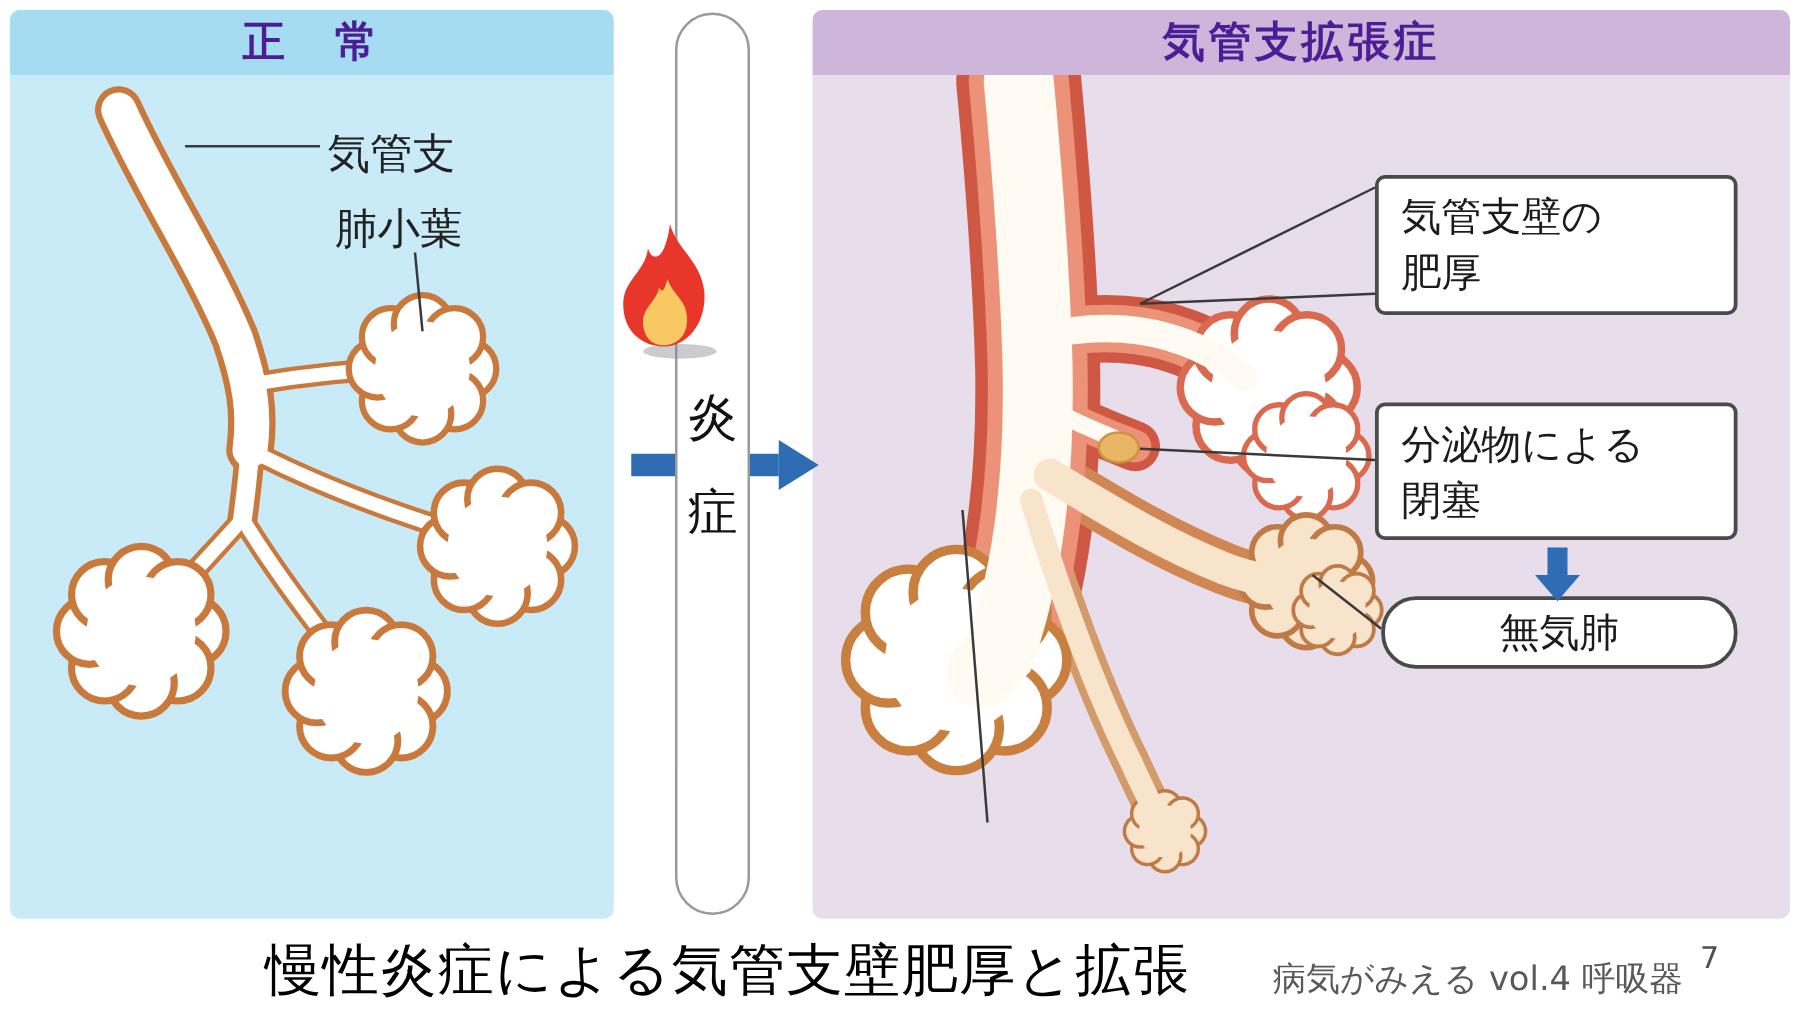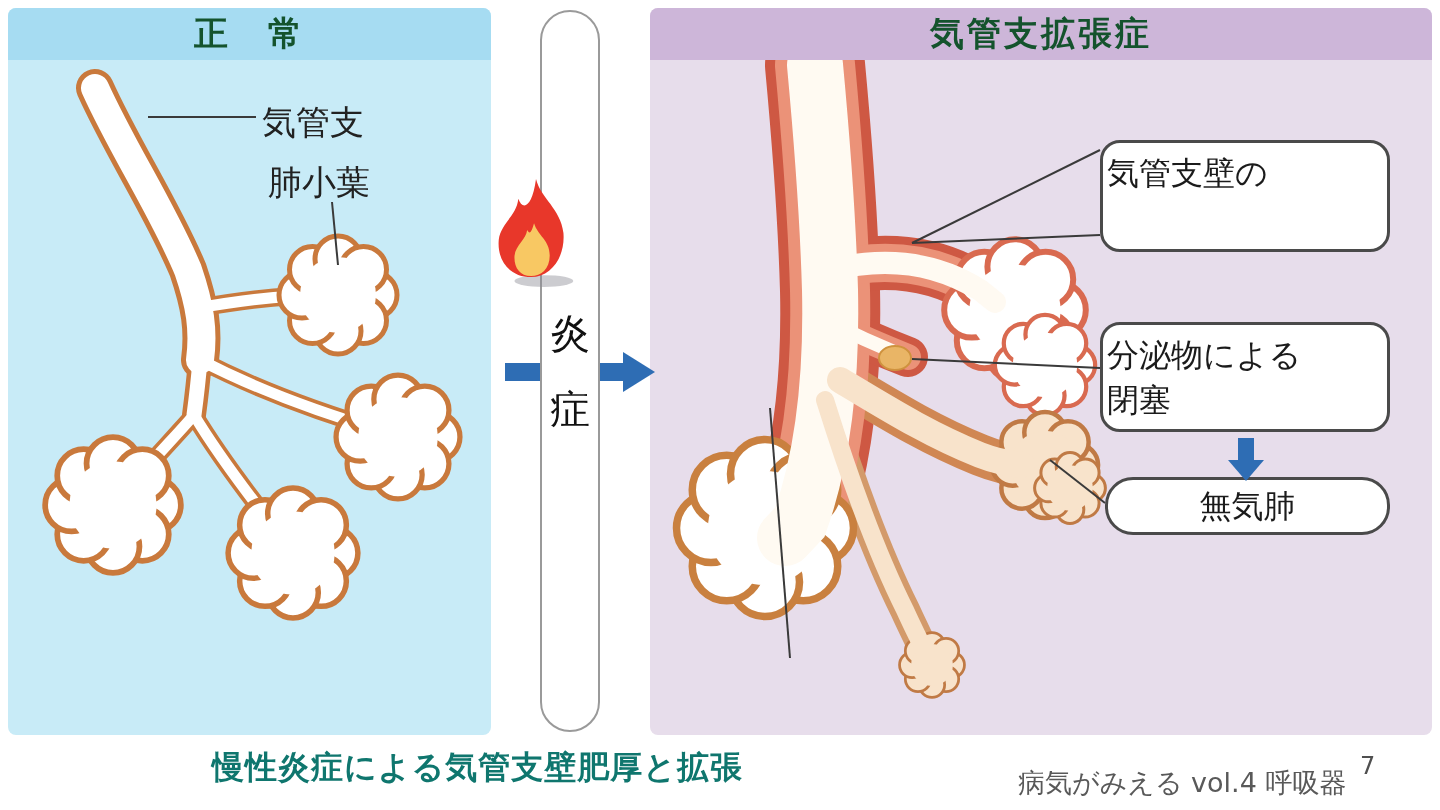--- a/index.html
+++ b/index.html
@@ -5,21 +5,21 @@
   html,body{margin:0;padding:0;background:#ffffff;}
   #page{position:relative;width:1440px;height:810px;background:#ffffff;overflow:hidden;
         font-family:"DejaVu Sans","Liberation Sans",sans-serif;color:#1c1c1c;}
 
   
   .panel{position:absolute;top:8px;border-radius:8px;overflow:hidden;}
   #left-panel{left:8px;width:483px;height:727px;background:#c8ebf7;}
   #right-panel{left:650px;width:782px;height:727px;background:#e7ddeb;}
   .panel-header{position:absolute;left:0;top:0;width:100%;height:52px;display:flex;
                 align-items:center;justify-content:center;font-size:34px;font-weight:600;
-                letter-spacing:3px;color:#14532d;}
+                letter-spacing:3px;color:#4c1d95;}
   #left-panel .panel-header{background:#a6dcf2;}
   #right-panel .panel-header{background:#cdb6d9;text-align:right;}
   .illu{position:absolute;left:0;top:52px;}
 
   
   .anno{position:absolute;font-size:34px;color:#222;white-space:nowrap;}
   #bronchus-label{left:254px;top:92px;}
   #lobule-label{left:260px;top:152px;}
 
   
@@ -28,36 +28,36 @@
   #inflam-arrow .head{position:absolute;left:118px;top:0;width:0;height:0;
       border-top:20px solid transparent;border-bottom:20px solid transparent;border-left:32px solid #2e6db4;}
   #inflam-bar{position:absolute;left:540px;top:10px;width:60px;height:722px;background:#fff;
       border:2px solid #9a9a9a;border-radius:30px;box-sizing:border-box;z-index:2;}
   #flame-wrap{position:absolute;left:487px;top:166px;width:98px;height:134px;z-index:3;}
   .inflam-char{position:absolute;left:540px;width:60px;text-align:center;font-size:40px;
       color:#111;z-index:3;}
   #char-en{top:306px;} #char-sho{top:382px;}
 
   
-  .callout{position:absolute;background:#ffffff;border:3px solid #4a4a4a;border-radius:20px;
-      color:#1b1b1b;font-size:32px;line-height:1.4;padding:8px 4px;box-sizing:border-box;z-index:4;}
+  .callout{position:absolute;background:#ffffff;border:3px solid #4a4a4a;border-radius:8px;
+      color:#1b1b1b;font-size:32px;line-height:1.4;padding:8px 18px;box-sizing:border-box;z-index:4;}
   .callout.center{display:flex;align-items:center;justify-content:center;padding:4px 14px;}
   #callout-wall{left:450px;top:132px;width:290px;height:112px;}
   #callout-obstruction{left:450px;top:314px;width:290px;height:110px;}
   #callout-atelectasis{left:455px;top:469px;width:285px;height:58px;border-radius:28px;}
   #callout-dilation{left:38px;top:650px;width:300px;height:56px;border-radius:26px;}
 
   #down-arrow{position:absolute;left:578px;top:430px;z-index:4;}
   #down-arrow .shaft{position:absolute;left:10px;top:0;width:16px;height:22px;background:#2e6db4;}
   #down-arrow .head{position:absolute;left:0;top:22px;width:0;height:0;
       border-left:18px solid transparent;border-right:18px solid transparent;border-top:21px solid #2e6db4;}
 
   
-  #caption-title{position:absolute;left:212px;top:746px;font-size:32px;font-weight:bold;
-      color:#0f766e;letter-spacing:1px;white-space:nowrap;}
+  #caption-title{position:absolute;left:212px;top:746px;font-size:45px;font-weight:normal;
+      color:#000000;letter-spacing:1px;white-space:nowrap;}
   #caption-source{position:absolute;left:1018px;top:765px;font-size:27px;color:#595959;white-space:nowrap;}
   #caption-page{position:absolute;left:1360px;top:752px;font-size:24px;color:#4f4f4f;}
 </style>
 </head>
 <body>
 
 <div id="page">
 
   <div class="panel" id="left-panel">
     <svg class="illu" width="483" height="675" viewBox="0 0 483 675">
@@ -203,20 +203,21 @@
         <line x1="450" y1="308" x2="262" y2="299"></line>
         <line x1="455" y1="443" x2="400" y2="400"></line>
         <line x1="140" y1="598" x2="120" y2="348"></line>
       </g>
     </svg>
 
     <div class="panel-header">気管支拡張症</div>
 
     <div class="callout" id="callout-wall">
       <div>気管支壁の</div>
+      <div>肥厚</div>
     </div>
 
     <div class="callout" id="callout-obstruction">
       <div>分泌物による</div>
       <div>閉塞</div>
     </div>
 
     <div class="callout center" id="callout-atelectasis">無気肺</div>
 
 

